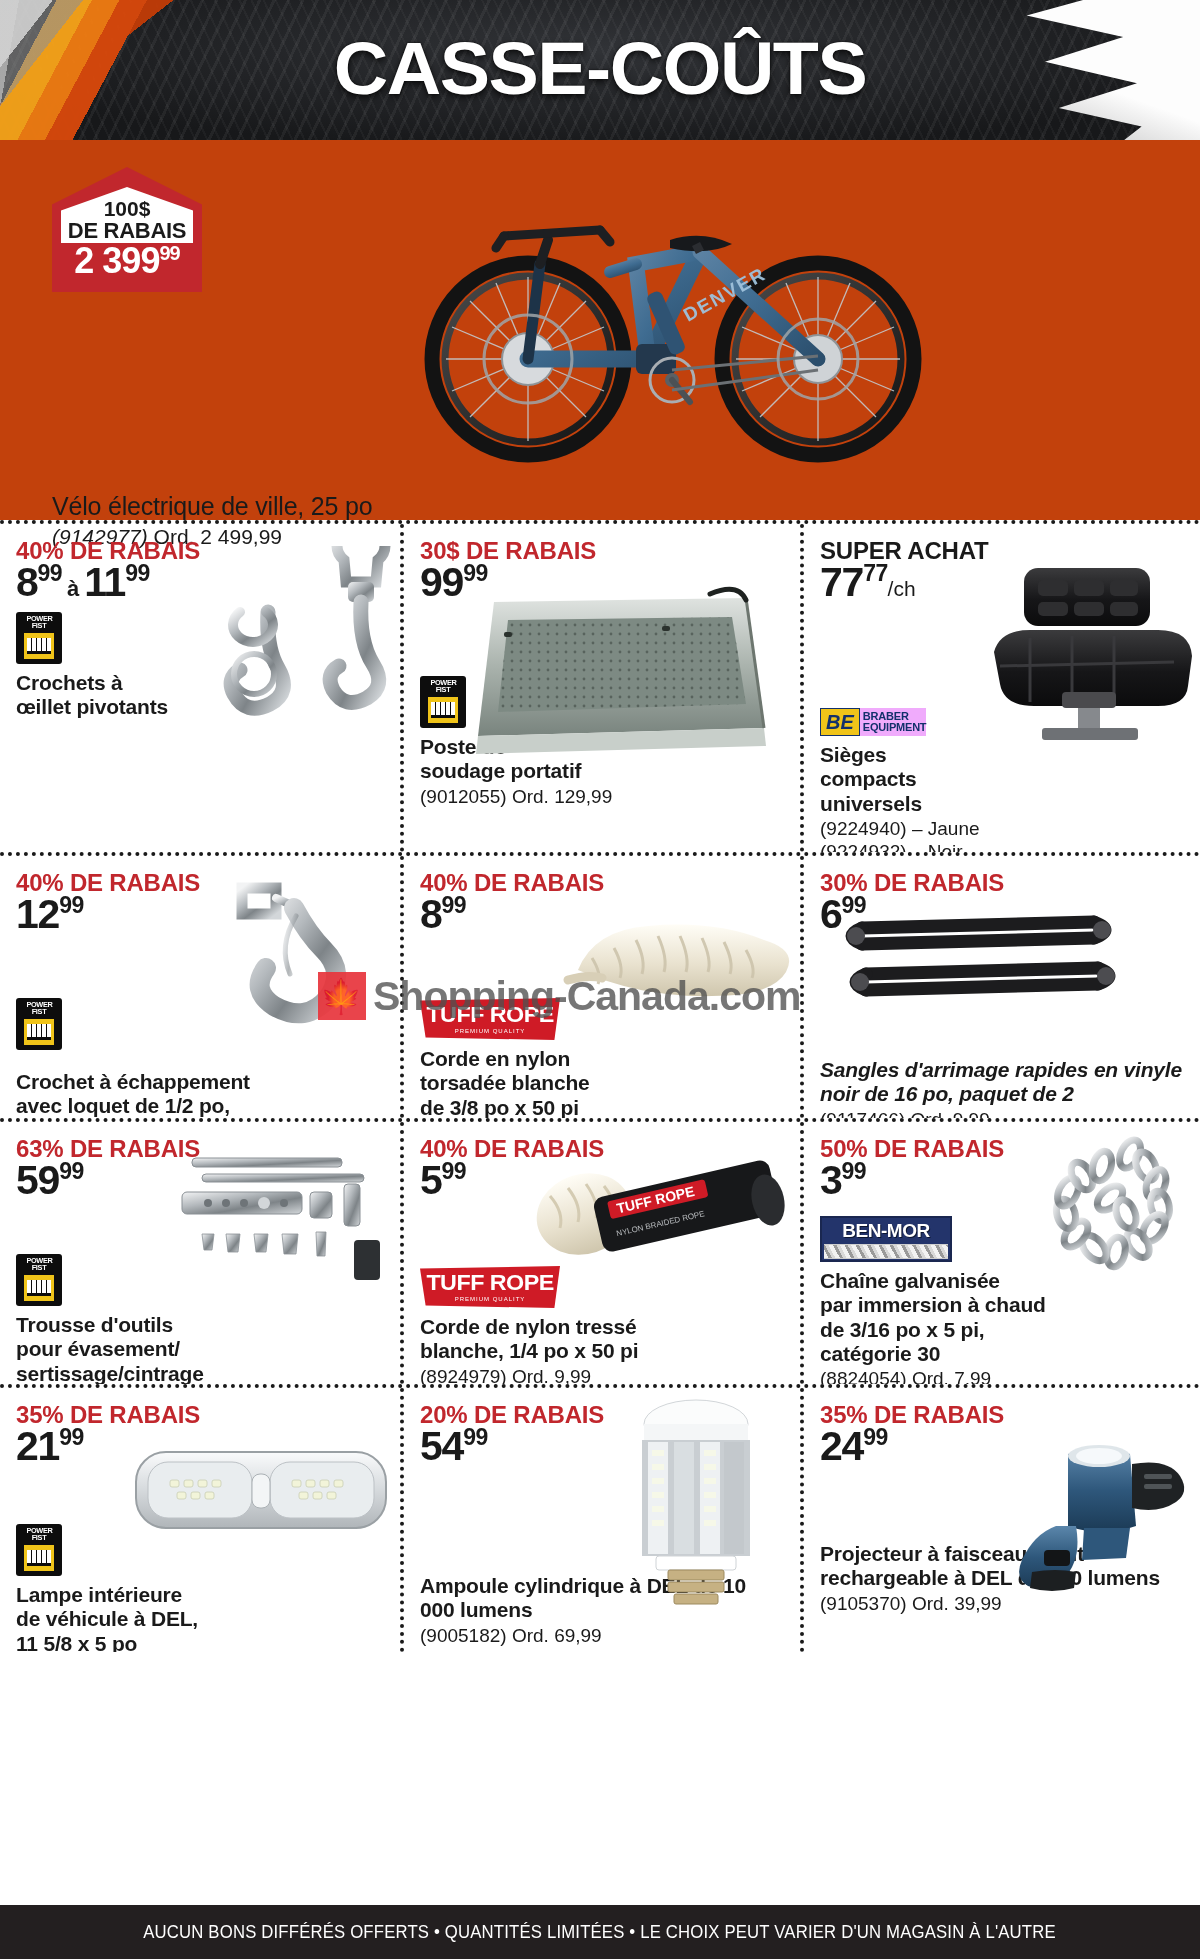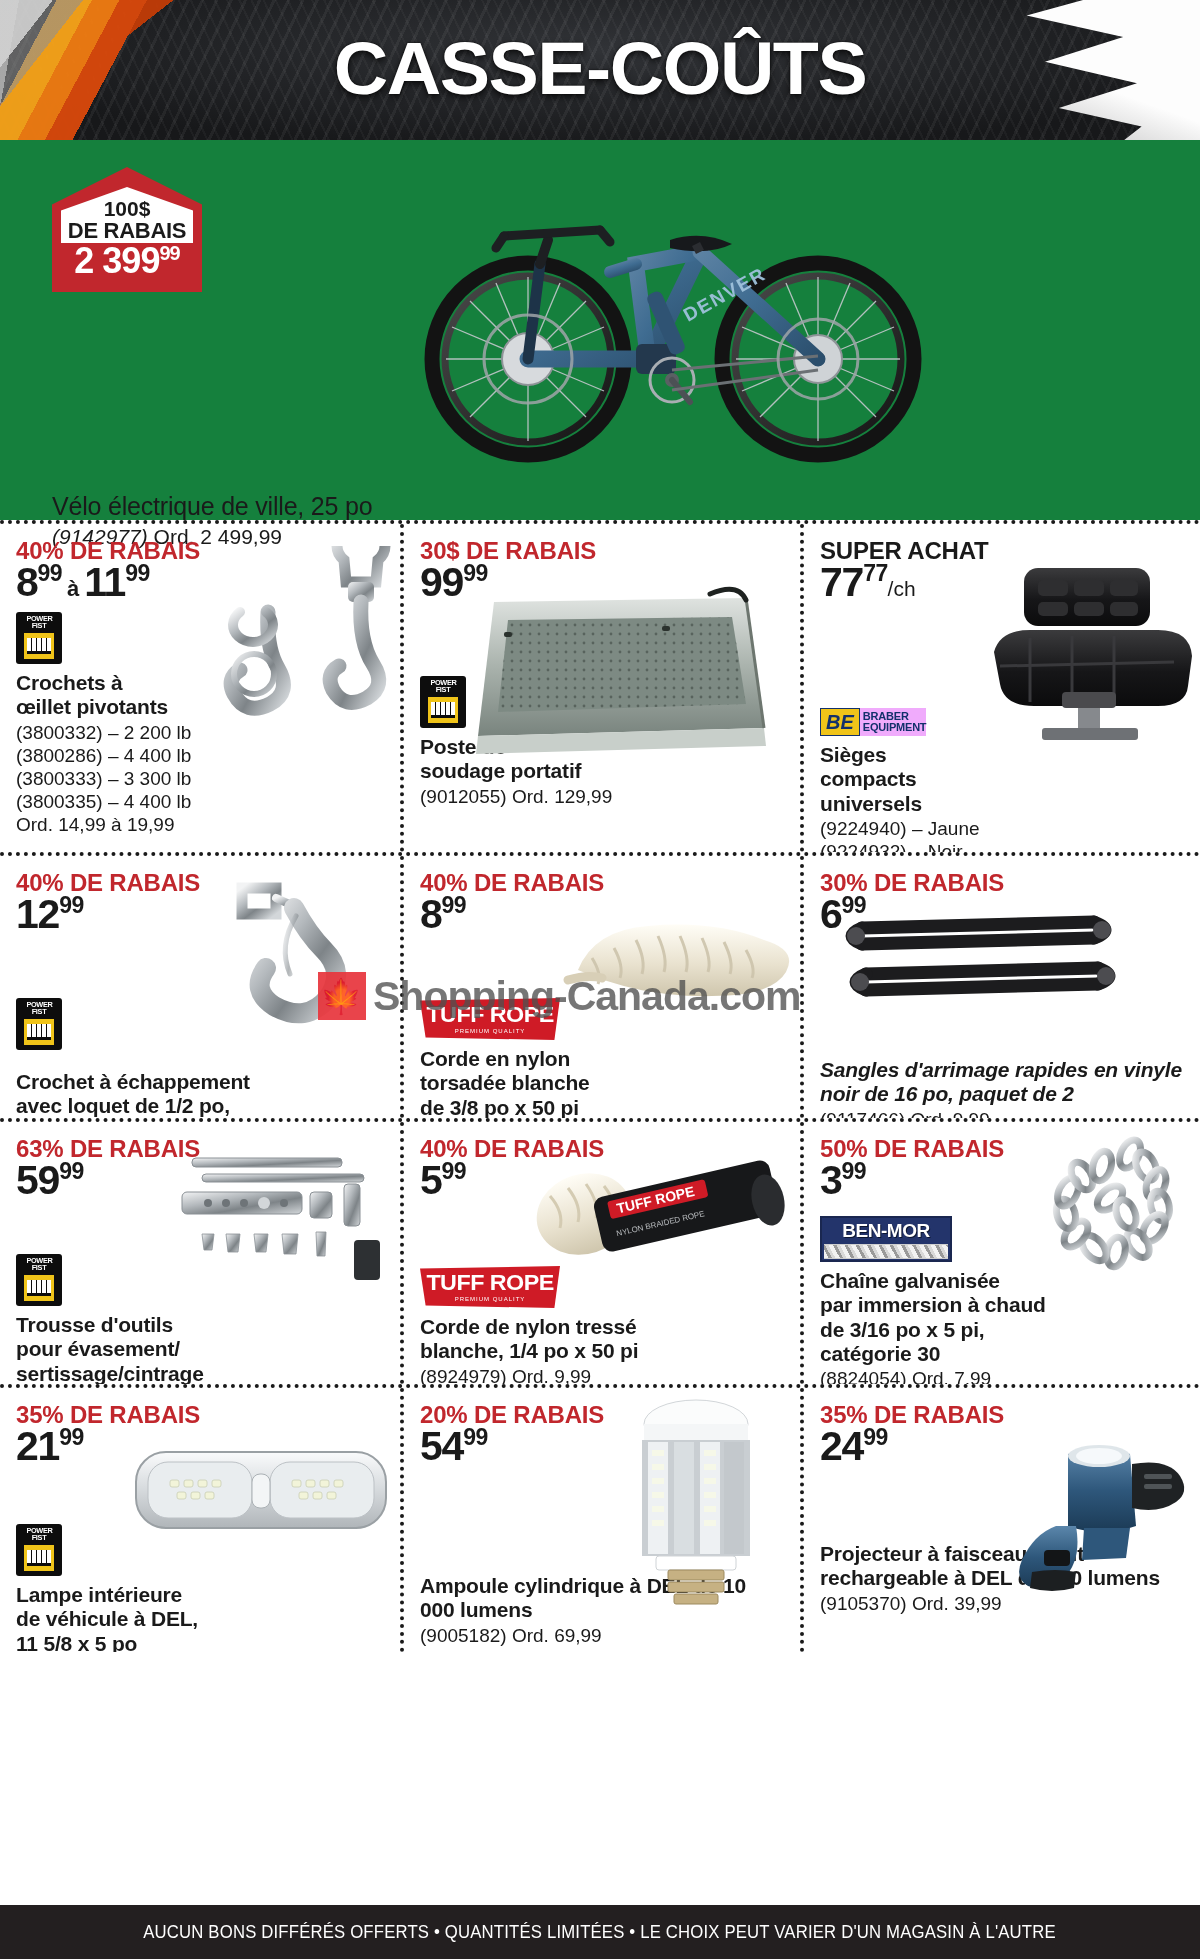--- a/index.html
+++ b/index.html
@@ -66,21 +66,21 @@
     transform: scaleX(1.02);
     text-shadow: 0 3px 7px rgba(0,0,0,.75), 0 0 2px rgba(0,0,0,.9);
     z-index: 4;
   }
 
   
   .hero {
     position: relative;
     width: 1200px;
     height: 380px;
-    background: #15803d;
+    background: #c2410c;
   }
   .hex-badge {
     position: absolute;
     left: 52px; top: 27px;
     width: 150px; height: 125px;
     z-index: 6;
   }
   .hex-badge .hexbg {
     position: absolute; inset: 0;
     background: #c1272d;
@@ -460,27 +460,20 @@
           <div class="logo-pf">
             <div class="pf-top">POWER</div>
             <div class="pf-top">FIST</div>
             <div class="pf-fist">
                 <div class="knuck"></div>
               </div>
           </div>
         </div>
         <div class="pname" style="white-space:pre-line;">Crochets à
 œillet pivotants</div>
-        <div class="pdet">
-          <span class="ln">(3800332) – 2 200 lb</span>
-          <span class="ln">(3800286) – 4 400 lb</span>
-          <span class="ln">(3800333) – 3 300 lb</span>
-          <span class="ln">(3800335) – 4 400 lb</span>
-          <span class="ln">Ord. 14,99 à 19,99</span>
-        </div>
       </div>
 
       <div class="cell">
         <div class="disc" style="color: rgb(193, 39, 45);">30$ DE RABAIS</div>
         <div class="price"><span>99</span><sup>99</sup></div>
         
         <svg class="pimg" style="left:60px; top:62px;" width="330" height="180" viewBox="0 0 330 180">
           <defs>
             <linearGradient id="galv" x1="0" y1="0" x2="0" y2="1">
               <stop offset="0%" stop-color="#dfe3e0"></stop>

